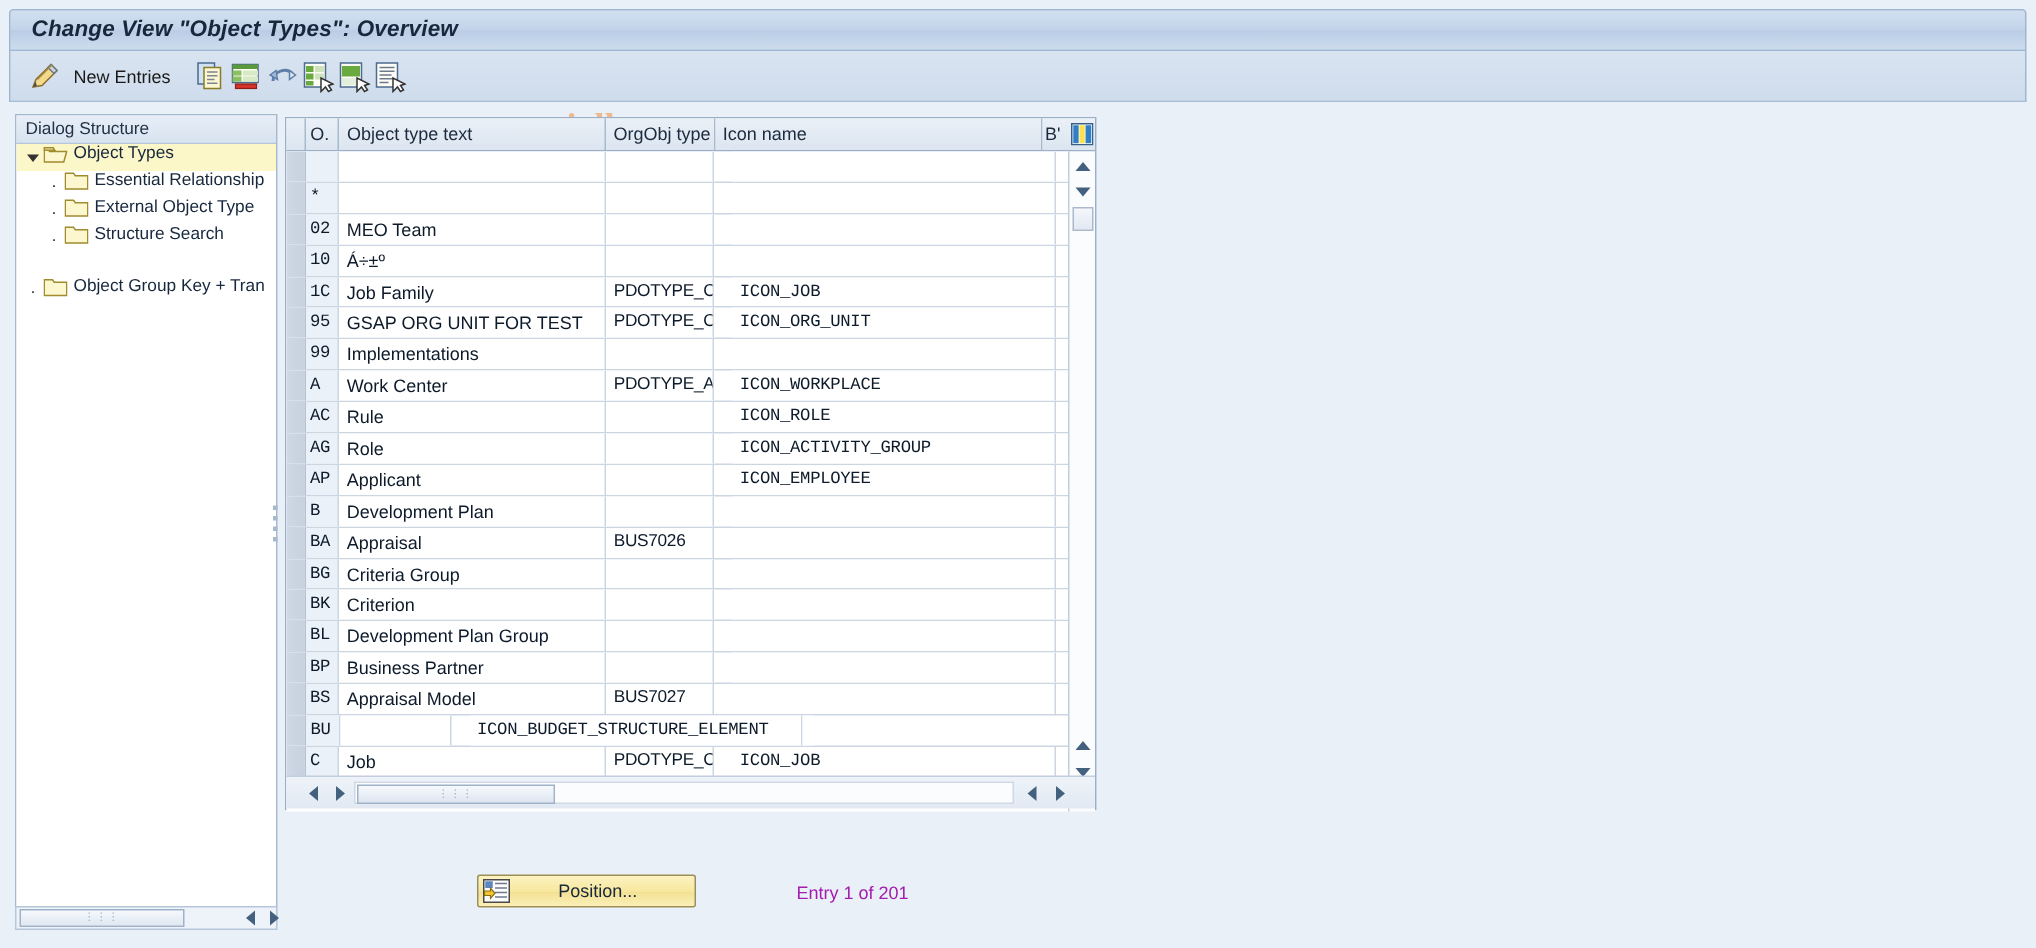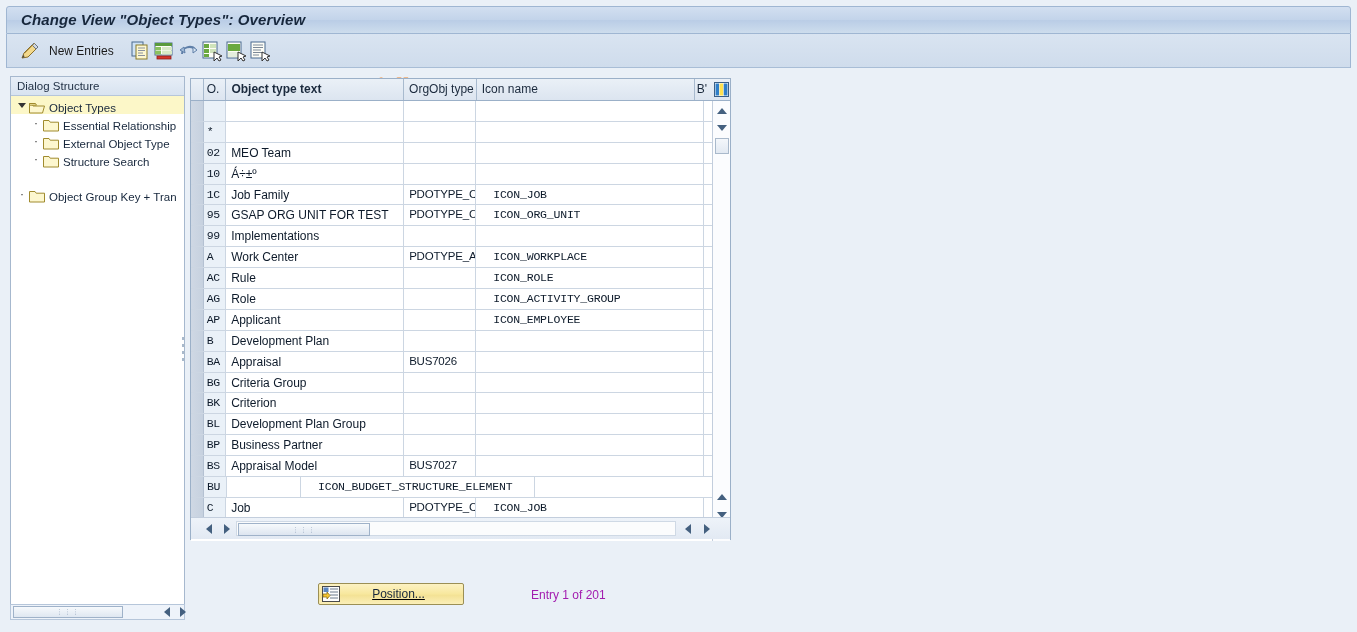--- a/index.html
+++ b/index.html
@@ -106,21 +106,21 @@
     position: absolute;
     left: 0; top: 19px;
     width: 173px; height: 519px;
     background: #ffffff;
     overflow: hidden;
   }
   .tree-row {
     position: relative;
     height: 18px;
     display: flex;
-    align-items: flex-end;
+    align-items: flex-start;
     white-space: nowrap;
     font-size: 11.5px;
     color: #17273c;
   }
   .tree-row.selected {
     background: #fcf7c8;
   }
   .tw-toggle {
     width: 14px; height: 18px;
     display: flex; align-items: center; justify-content: center;
@@ -333,21 +333,20 @@
   #position-button {
     position: absolute;
     left: 318px; top: 583px;
     width: 146px; height: 22px;
     background: linear-gradient(to bottom,#fdf2c2 0%,#f7e79c 52%,#f3e193 54%,#fbefb8 100%);
     border: 1px solid #9b8f55;
     box-sizing: border-box;
     display: flex;
     align-items: center;
     border-radius: 2px;
-    text-decoration: underline;
   }
   #position-icon {
     width: 18px; height: 17px;
     margin-left: 3px;
     flex: 0 0 18px;
   }
   #position-label {
     flex: 1;
     text-align: center;
     font-size: 12px;
@@ -516,21 +515,21 @@
     <i></i>
     <i></i>
     <i></i>
   </div>
 
   <div id="table-panel">
 
     <div id="grid-head">
       <div class="hcell sel"></div>
       <div class="hcell" style="width:23px;padding-left:3px;">O.</div>
-      <div class="hcell" style="width:181px;font-weight:bold;">Object type text</div>
+      <div class="hcell" style="width:181px;">Object type text</div>
       <div class="hcell" style="width:74px;">OrgObj type</div>
       <div class="hcell" style="width:222px;">Icon name</div>
       <div class="hcell" style="width:18px;padding-left:2px;border-right:none;">B'</div>
       <div id="hcell-cfg">
         <svg width="15" height="15" viewBox="0 0 15 15">
           <rect x="0.5" y="0.5" width="14" height="14" fill="#ffffff" stroke="#3a5f86" stroke-width="1"></rect>
           <rect x="1.5" y="1.5" width="3.6" height="12" fill="#2f7ec8"></rect>
           <rect x="5.6" y="1.5" width="3.6" height="12" fill="#ffe14f"></rect>
           <rect x="9.7" y="1.5" width="3.8" height="12" fill="#2f7ec8"></rect>
         </svg>

